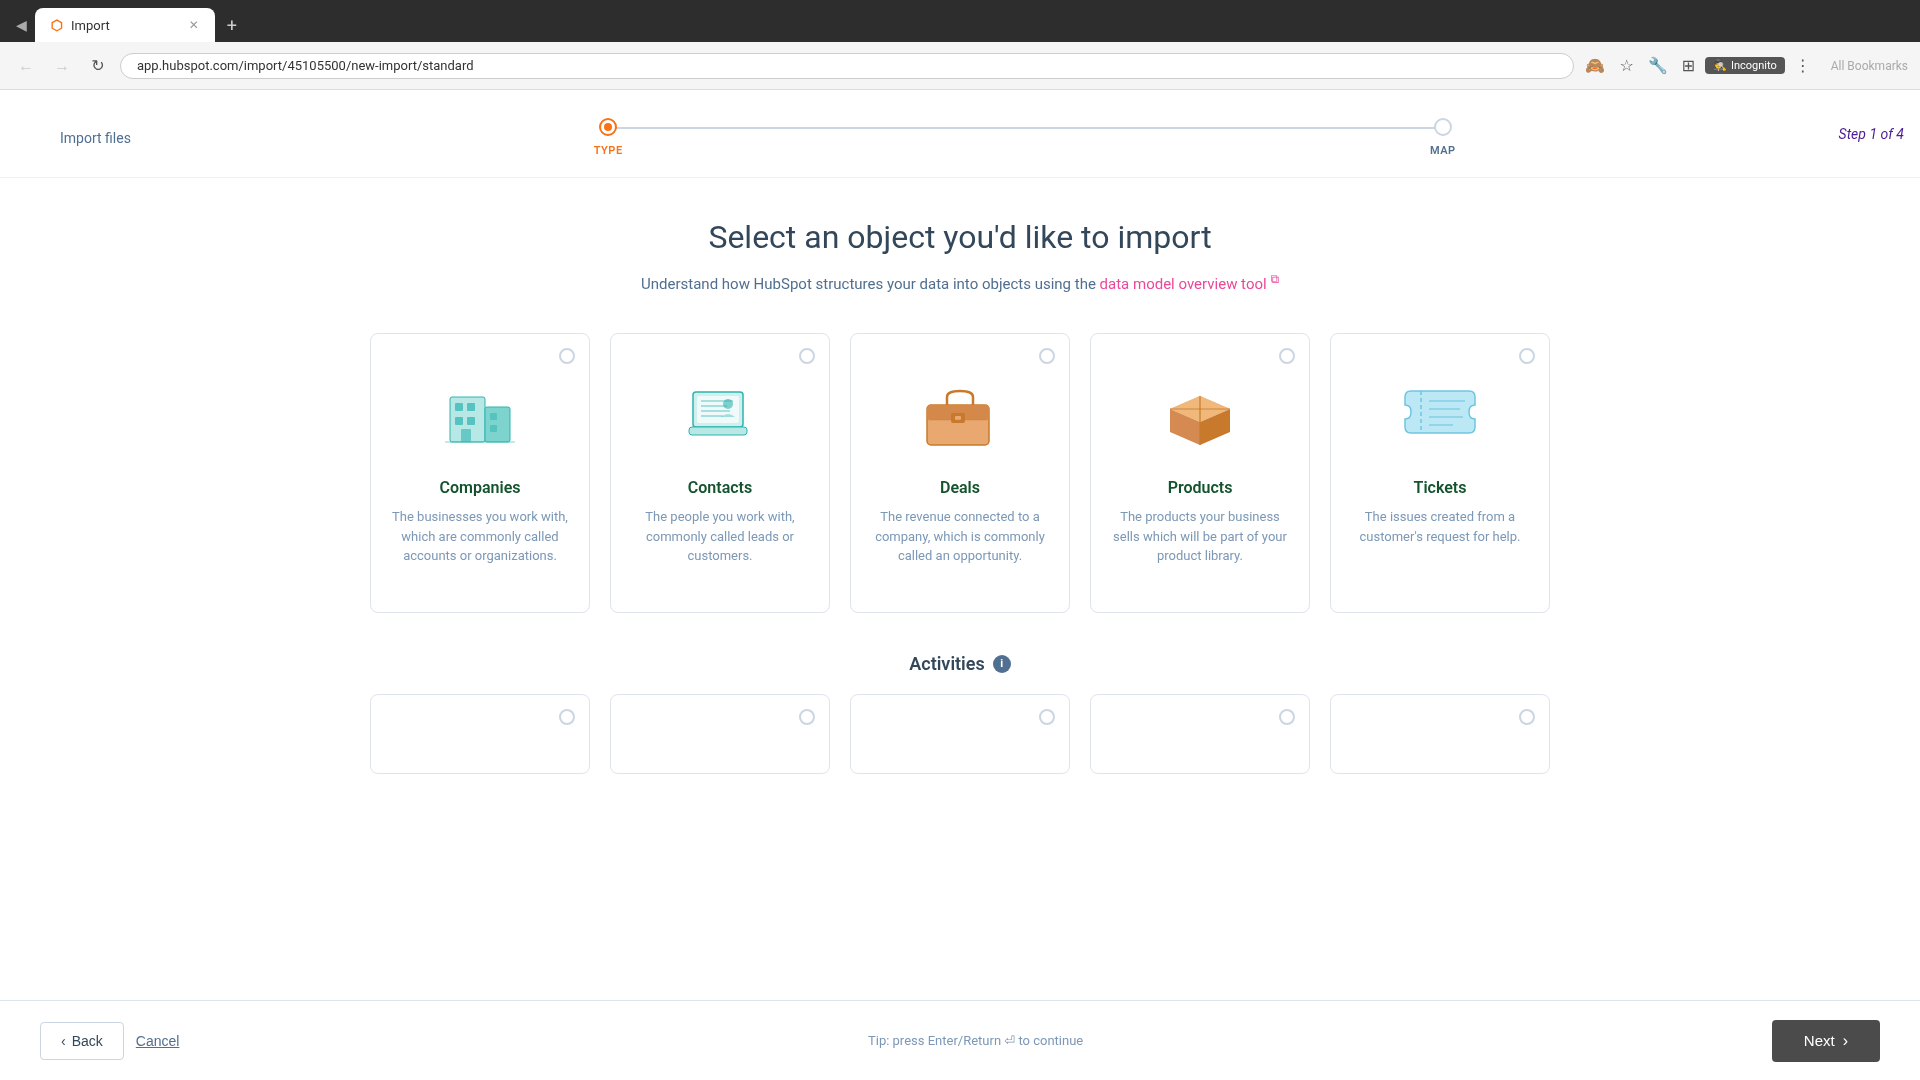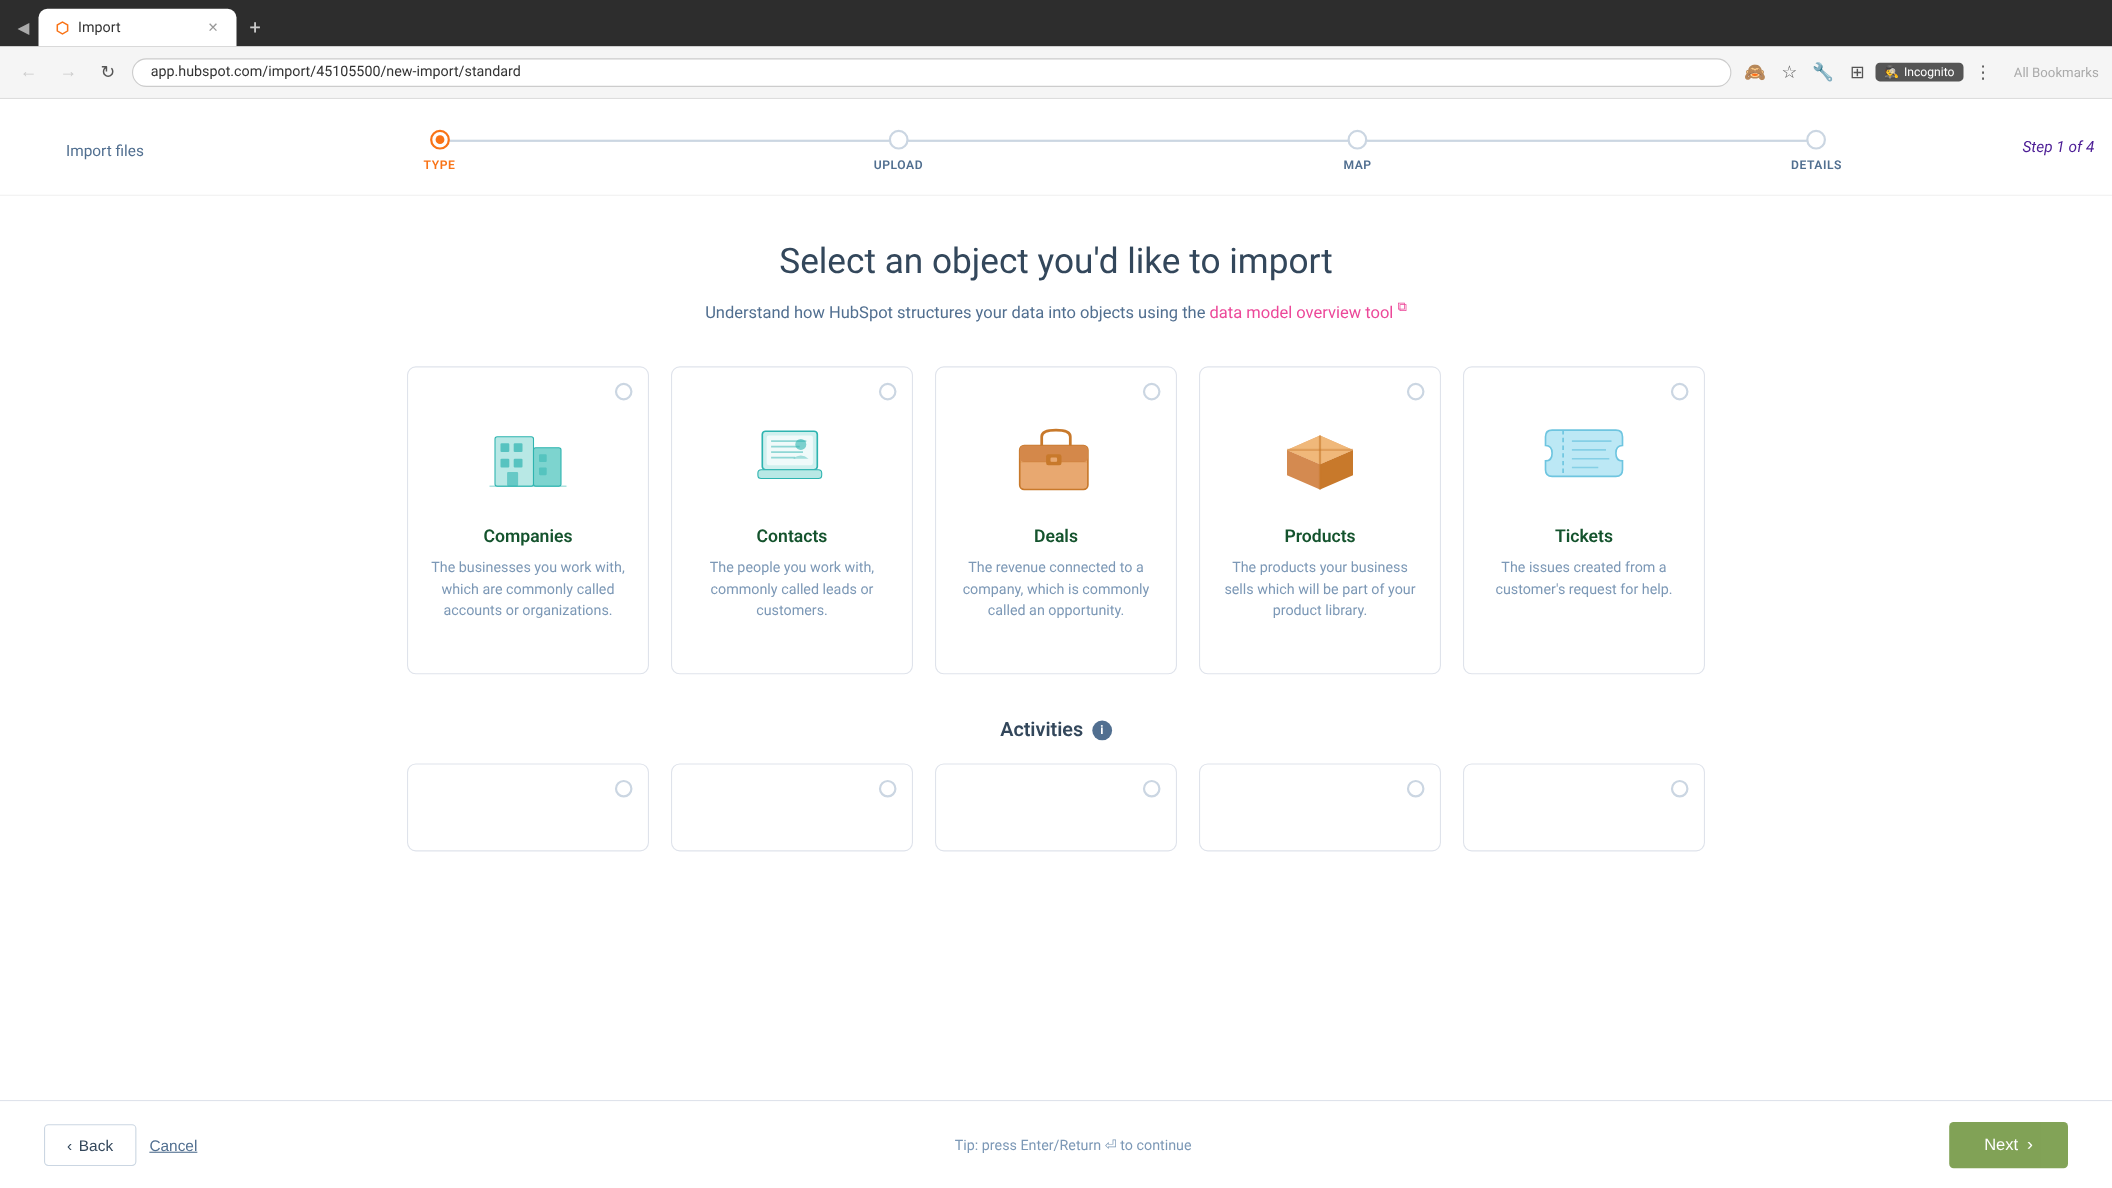--- a/index.html
+++ b/index.html
@@ -348,21 +348,21 @@
       font-size: 14px;
       color: #516f90;
       cursor: pointer;
       text-decoration: underline;
     }
     .footer-tip {
       font-size: 13px;
       color: #7c98b6;
     }
     .btn-next {
-      background: #4d7c0f;
+      background: #000000;
       border: none;
       border-radius: 4px;
       padding: 12px 32px;
       font-size: 15px;
       font-weight: 500;
       color: #fff;
       cursor: pointer;
       display: flex;
       align-items: center;
       gap: 8px;
@@ -441,36 +441,27 @@
   <div class="stepper-section">
     <span class="import-label">Import files</span>
     <div class="stepper">
 
       <div class="step-item">
         <div class="step-circle active"></div>
         <span class="step-label active">TYPE</span>
         <div class="step-line"></div>
       </div>
 
-      <div class="step-item">
-        <div class="step-circle"></div>
-        <span class="step-label">UPLOAD</span>
-        <div class="step-line"></div>
-      </div>
 
       <div class="step-item">
         <div class="step-circle"></div>
         <span class="step-label">MAP</span>
         <div class="step-line"></div>
       </div>
 
-      <div class="step-item">
-        <div class="step-circle"></div>
-        <span class="step-label">DETAILS</span>
-      </div>
     </div>
     <span class="step-count">Step 1 of 4</span>
   </div>
 
   <div class="main-area">
 
     <h1 class="page-title">Select an object you'd like to import</h1>
 
     <p class="page-subtitle">
       <span>Understand how HubSpot structures your data into objects using the </span>

